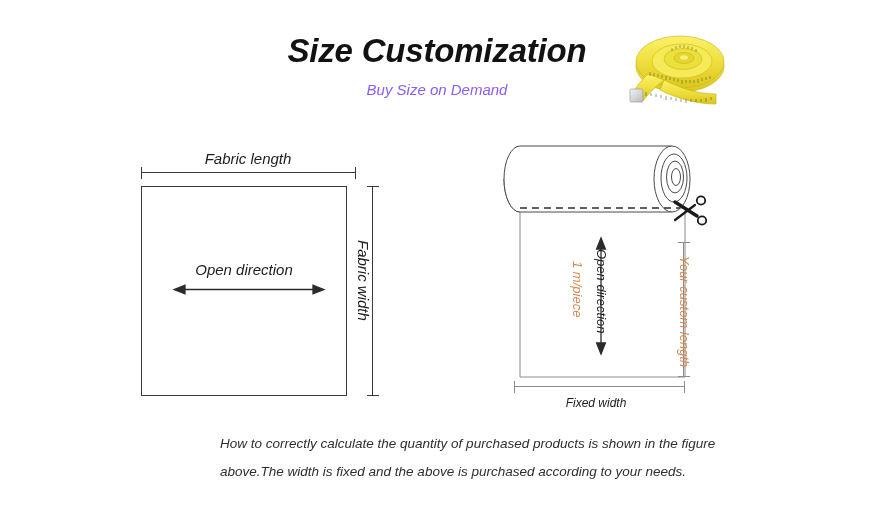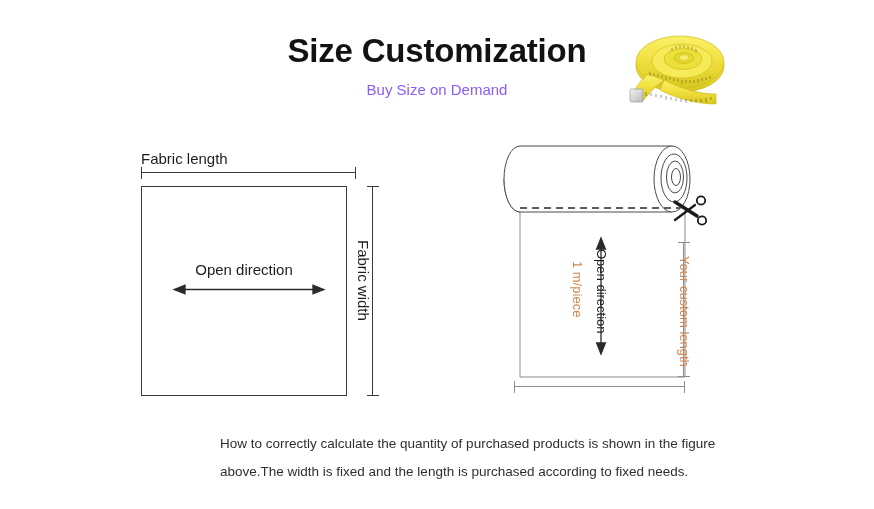--- a/index.html
+++ b/index.html
@@ -10,20 +10,21 @@
   body {
     font-family: "Liberation Sans", sans-serif;
     color: #231f20;
   }
   #page {
     position: relative;
     width: 874px;
     height: 509px;
     background: #ffffff;
     overflow: hidden;
+    font-style: italic;
   }
   .abs { position: absolute; }
 
   
   #title {
     left: 0; right: 0; top: 33px;
     text-align: center;
     font-size: 33px;
     font-weight: bold;
     letter-spacing: -0.2px;
@@ -39,20 +40,21 @@
 
   
   #tape {
     left: 618px; top: 28px;
     width: 112px; height: 92px;
   }
 
   
   #fabric-length-label {
     left: 141px; top: 150px; width: 214px;
+    text-align: center;
     font-size: 15px;
     color: #1d1d1d;
   }
   #square {
     left: 141px; top: 186px;
     width: 206px; height: 210px;
     border: 1px solid #3a3a3a;
     background: #ffffff;
     box-sizing: border-box;
   }
@@ -258,16 +260,17 @@
       <circle cx="204" cy="90.5" r="4.2" stroke-width="1.8"></circle>
     </g>
   </svg>
 
   <div id="open-dir-label-right" class="abs rot-label">Open direction</div>
 
   <div id="meter-label" class="abs rot-label">1 m/piece</div>
 
   <div id="custom-length-label" class="abs rot-label">Your custom length</div>
 
-
-  <div id="caption" class="abs">How to correctly calculate the quantity of purchased products is shown in the figure above.The width is fixed and the length is purchased according to fixed needs.</div>
+  <div id="fixed-width-label" class="abs">Fixed width</div>
+
+  <div id="caption" class="abs">How to correctly calculate the quantity of purchased products is shown in the figure above.The width is fixed and the above is purchased according to your needs.</div>
 
 </div>
 
 </body></html>

